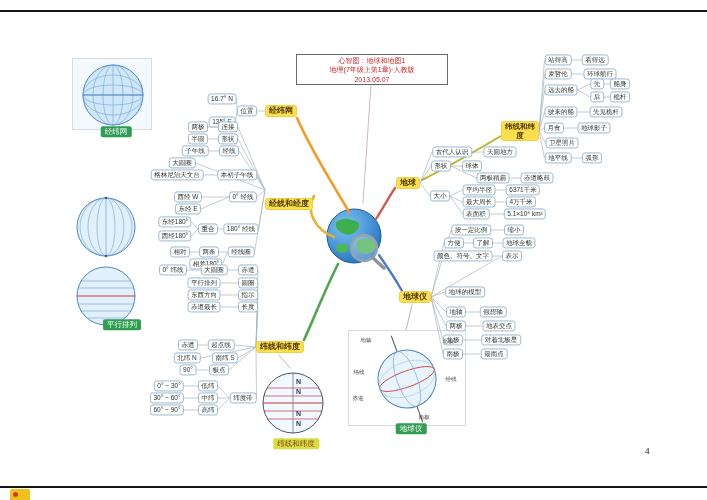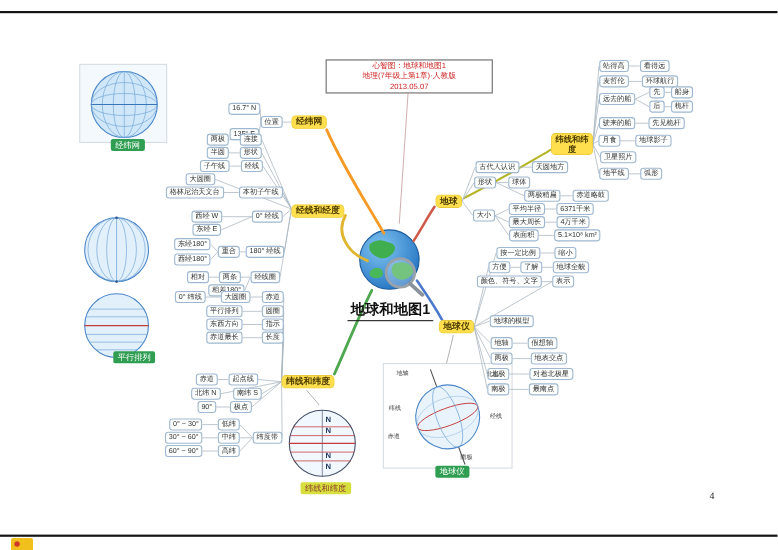--- a/index.html
+++ b/index.html
@@ -247,28 +247,27 @@
       <line x1="443" x2="431" y1="354" y2="297"></line>
       <line x1="480.5" x2="463" y1="354" y2="354"></line>
     </svg>
 
   <div class="notebox">
     <div class="note-line">心智图：地球和地图1</div>
     <div class="note-line">地理(7年级上第1章)·人教版</div>
     <div class="note-line">2013.05.07</div>
   </div>
 
-  <div class="center-title">地球和地图1</div>
 
   <div id="mindmap-nodes">
       <div class="mmnode branch" style="left: 281px; top: 111px;">经纬网</div>
       <div class="mmnode " style="left: 247px; top: 111px;">位置</div>
       <div class="mmnode " style="left: 222px; top: 99px;">16.7° N</div>
       <div class="mmnode " style="left: 222px; top: 122px;">135° E</div>
-      <div class="mmnode branch" style="left: 289px; top: 192px;">经线和经度</div>
+      <div class="mmnode branch" style="left: 289px; top: 204px;">经线和经度</div>
       <div class="mmnode " style="left: 228px; top: 127px;">连接</div>
       <div class="mmnode " style="left: 198px; top: 127px;">两极</div>
       <div class="mmnode " style="left: 228px; top: 139px;">形状</div>
       <div class="mmnode " style="left: 198px; top: 139px;">半圆</div>
       <div class="mmnode " style="left: 229px; top: 151px;">经线</div>
       <div class="mmnode " style="left: 195px; top: 151px;">子午线</div>
       <div class="mmnode " style="left: 182px; top: 163px;">大圆圈</div>
       <div class="mmnode " style="left: 237px; top: 175px;">本初子午线</div>
       <div class="mmnode " style="left: 177px; top: 175px;">格林尼治天文台</div>
       <div class="mmnode " style="left: 243px; top: 197px;">0° 经线</div>

